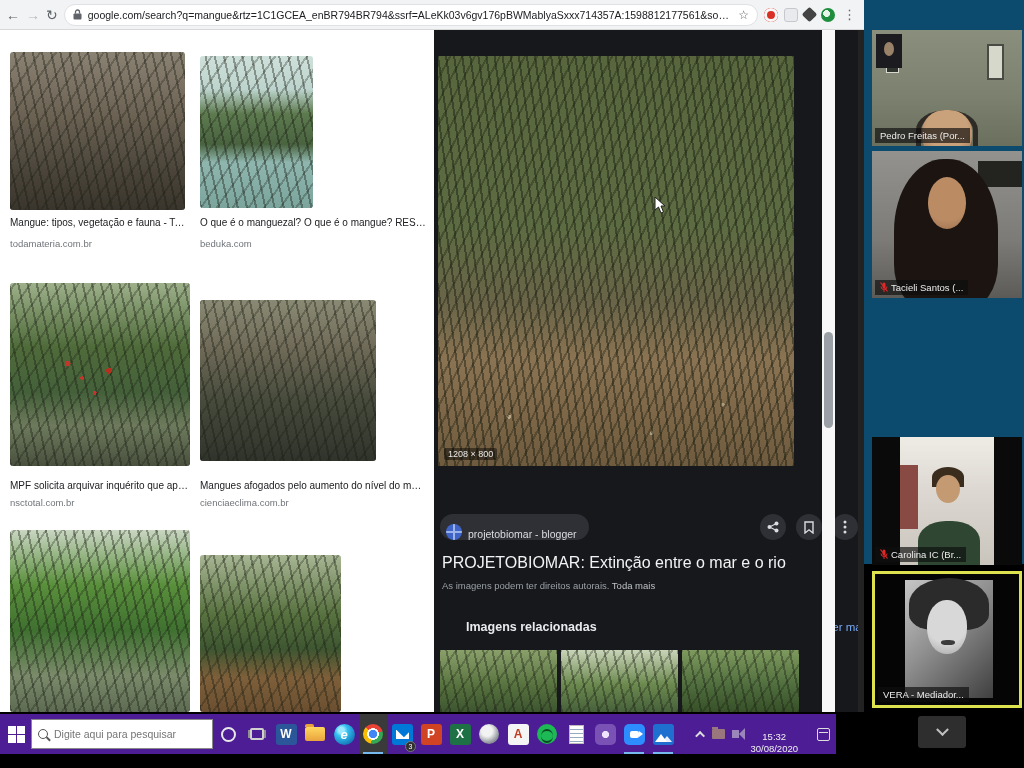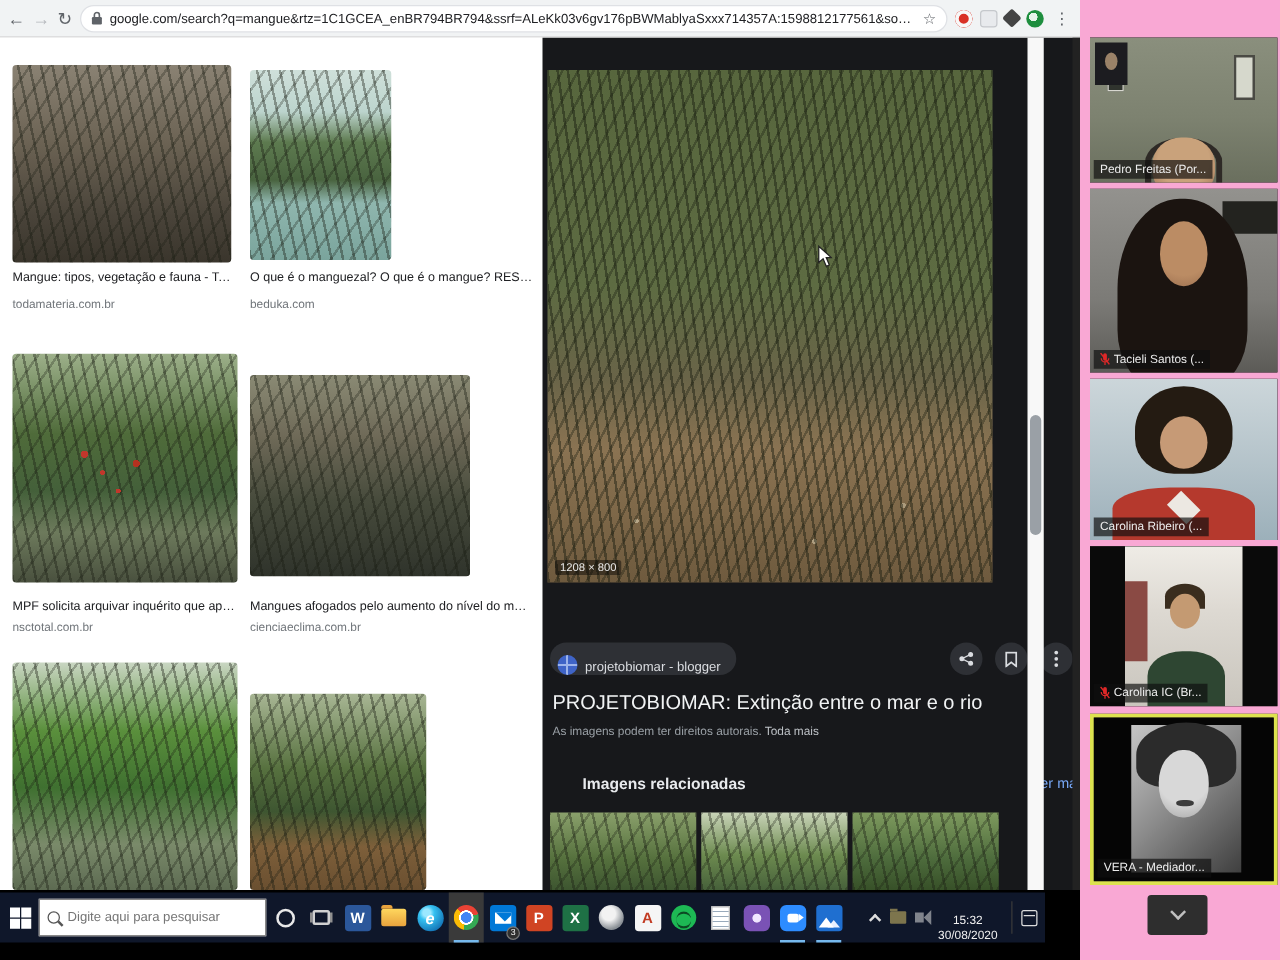--- a/index.html
+++ b/index.html
@@ -72,21 +72,21 @@
   .rel-thumb { position:absolute; top:620px; width:117px; height:62px; }
   .rel1 { background:linear-gradient(to bottom,#8aa06b,#55703d 60%,#3d5530); }
   .rel2 { background:linear-gradient(to bottom,#c9d4b8,#6c8a4f 55%,#46603a); }
   .rel3 { background:linear-gradient(to bottom,#7e9a5e,#4d6b3c 60%,#375028); }
 
   #panel-scroll { position:absolute; left:388px; top:0; width:13px; height:682px; background:#f8f8f8; }
   #panel-scroll .pthumb { position:absolute; left:2px; top:302px; width:9px; height:96px; background:#9aa0a6; border-radius:5px; }
   #page-scroll { position:absolute; left:424px; top:0; width:6px; height:682px; background:#222; }
 
   
-  #taskbar { position:absolute; left:0; top:714px; width:836px; height:40px; background:#0f172a; display:flex; align-items:center; padding:0 2px; gap:1px; }
+  #taskbar { position:absolute; left:0; top:714px; width:836px; height:40px; background:#4c1d95; display:flex; align-items:center; padding:0 2px; gap:1px; }
   .tb-btn { width:28px; height:40px; display:flex; align-items:center; justify-content:center; position:relative; flex:0 0 auto; }
   .winlogo { display:grid; grid-template-columns:8px 8px; grid-template-rows:8px 8px; gap:1px; }
   .winlogo i { background:#fff; }
   #tb-search { width:182px; height:30px; background:#fff; border:1px solid #888; display:flex; align-items:center; padding:0 6px; gap:6px; flex:0 0 auto; }
   #tb-search input { border:none; outline:none; font-size:10.5px; color:#444; width:140px; font-family:"Liberation Sans",sans-serif; background:transparent; }
   .mag { width:10px; height:10px; border:1.5px solid #555; border-radius:50%; position:relative; flex:0 0 auto; }
   .mag::after { content:""; position:absolute; width:5px; height:1.5px; background:#555; transform:rotate(45deg); right:-4px; bottom:-1px; }
   .cortana { width:15px; height:15px; border:2px solid #e8e8e8; border-radius:50%; }
   .taskview { width:14px; height:12px; border:2px solid #d0d0d0; border-radius:2px; box-shadow:-4px 0 0 -2px #909090, 4px 0 0 -2px #909090; }
   .appic { width:21px; height:21px; border-radius:3px; display:flex; align-items:center; justify-content:center; color:#fff; font-size:12px; font-weight:bold; }
@@ -120,21 +120,21 @@
   .tray-folder::before { content:""; position:absolute; top:-2px; left:0; width:6px; height:2px; background:#d8c26a; }
   .spk { width:7px; height:8px; background:#ddd; position:relative; }
   .spk::after { content:""; position:absolute; right:-6px; top:-2px; border-top:6px solid transparent; border-bottom:6px solid transparent; border-right:6px solid #ddd; }
   .dim { opacity:.55; }
   #clock { text-align:center; color:#f0f0f0; font-size:9.5px; line-height:1.25; padding:0 4px;margin-top:17px; }
   .notif { width:13px; height:13px; border:1.5px solid #ddd; border-radius:2px; position:relative; }
   .notif::after { content:""; position:absolute; left:1px; right:1px; top:3px; height:1.5px; background:#ddd; }
   .tray-sep { width:1px; height:26px; background:#3a3a3a; }
 
   
-  #sidebar { position:absolute; left:864px; top:0; width:160px; height:768px; background:#f9a8d4; }
+  #sidebar { position:absolute; left:864px; top:0; width:160px; height:564px; background:#0c4a6e; }
   .tile { position:absolute; left:8px; width:150px; background:#111; overflow:hidden; }
   .vid { position:absolute; inset:0; }
   .nametag { position:absolute; left:3px; bottom:3px; background:rgba(15,15,15,.68); color:#ececec; font-size:9.5px; padding:2px 5px; display:flex; align-items:center; gap:3px; max-width:138px; white-space:nowrap; overflow:hidden; }
   .tile.active { border:3px solid #dde24f; }
 
   .t1 { background:linear-gradient(to bottom,#8a8f7d 0%,#7d8270 55%,#6a6f5e 100%); }
   .t1 .frame1 { position:absolute; left:14px; top:22px; width:13px; height:21px; background:#30342e; border:1px solid #d8d8d0; }
   .t1 .frame2 { position:absolute; right:18px; top:14px; width:17px; height:36px; background:#d6d8cc; border:2px solid #4a4a44; }
   .t1 .head { position:absolute; left:50px; bottom:-10px; width:50px; height:46px; border-radius:46% 46% 40% 40%; background:radial-gradient(circle at 50% 40%, #c9a27b 0 55%, #a87f5e 85%); }
   .t1 .phones { position:absolute; left:44px; bottom:-4px; width:62px; height:40px; border-radius:50% 50% 0 0; border:5px solid #2e2a26; border-bottom:none; }
@@ -373,31 +373,20 @@
     <div class="nametag">
       <svg width="8" height="11" viewBox="0 0 8 11">
           <rect x="2.5" y="0.5" width="3" height="6" rx="1.5" fill="#e02828"></rect>
           <path d="M1 4.5 a3 3 0 0 0 6 0 M4 7.5 V10" stroke="#e02828" stroke-width="1" fill="none"></path>
           <line x1="0.5" y1="0.5" x2="7.5" y2="9.5" stroke="#e02828" stroke-width="1.2"></line>
         </svg>
       <span>Tacieli Santos (...</span>
     </div>
   </div>
 
-  <div class="tile" style="top:303px; height:129px;">
-    <div class="vid t3">
-      <span class="hair"></span>
-      <span class="face"></span>
-      <span class="shirt"></span>
-      <span class="collar"></span>
-    </div>
-    <div class="nametag">
-      <span>Carolina Ribeiro (...</span>
-    </div>
-  </div>
 
   <div class="tile" style="top:437px; height:128px;">
     <div class="vid t4">
       <span class="strip"></span>
       <span class="door"></span>
       <span class="hair"></span>
       <span class="face"></span>
       <span class="shirt"></span>
     </div>
     <div class="nametag">

